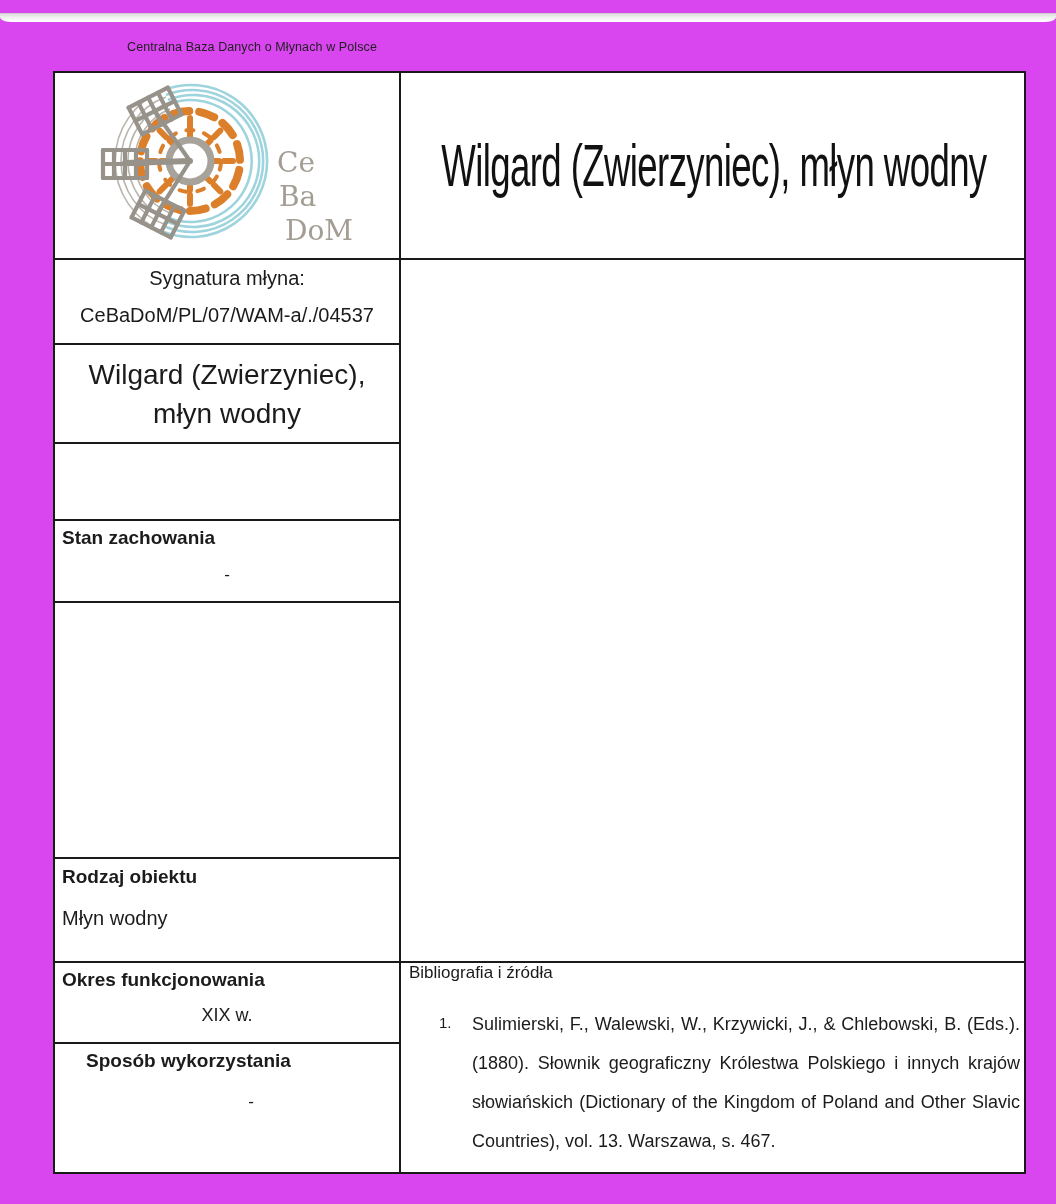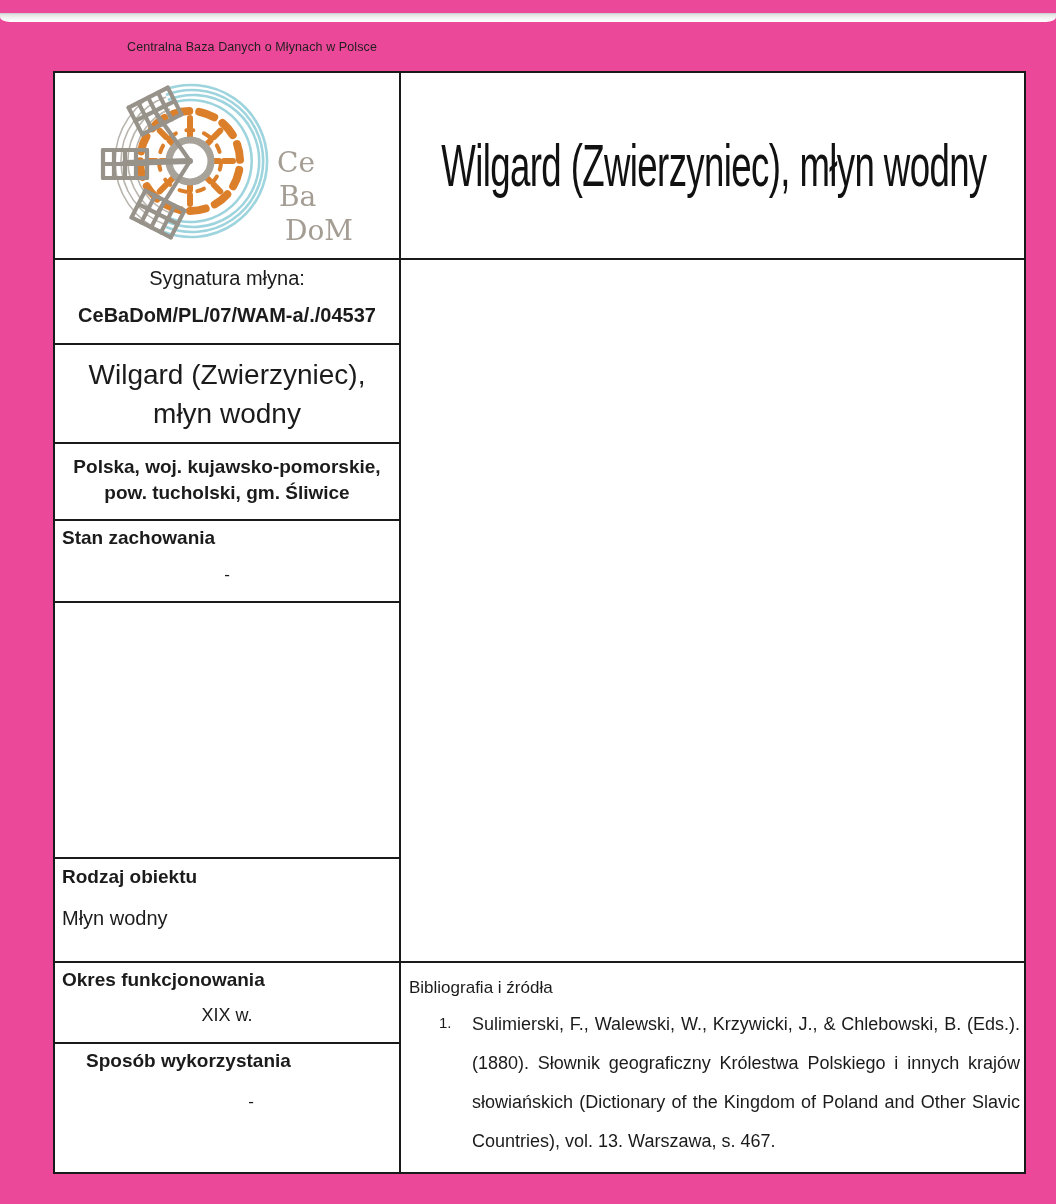--- a/index.html
+++ b/index.html
@@ -1,18 +1,18 @@
 <!DOCTYPE html>
 <html><head>
 <meta charset="utf-8">
 <style>
   * { margin:0; padding:0; box-sizing:border-box; }
   html,body { width:1056px; height:1204px; background:#ffffff; overflow:hidden;
               font-family:"Liberation Sans", sans-serif; color:#1b1b1b; }
-  .stage { position:relative; width:1056px; height:1204px; background:#ec4899; }
+  .stage { position:relative; width:1056px; height:1204px; background:#d946ef; }
 
   
   .page-edge { position:absolute; top:13px; left:0; width:1056px; height:9px;
                background:linear-gradient(to bottom,#dedede 0%, #f2f2f2 45%, #ffffff 100%);
                border-top:1px solid #cfcfcf; border-radius:0 0 10px 10px / 0 0 5px 5px; }
 
   .doc-header { position:absolute; top:40px; left:127px; font-size:12.5px; color:#1f1f1f;
                 letter-spacing:.1px; }
 
   
@@ -33,21 +33,21 @@
 
   
   .title-cell { left:346px; top:0; width:625px; height:185px;
                 display:flex; align-items:center; justify-content:center; overflow:hidden; }
   .title-cell .big { font-size:60px; white-space:nowrap; color:#111;
                      transform:scaleX(.61); transform-origin:center; letter-spacing:-1px; }
 
   
   .sig-cell { left:0; top:187px; width:344px; height:66px; text-align:center; }
   .sig-label { position:absolute; top:7px; width:100%; font-size:20px; }
-  .sig-value { position:absolute; top:44px; width:100%; font-size:20px; font-weight:bold; }
+  .sig-value { position:absolute; top:44px; width:100%; font-size:20px; font-weight:normal; }
 
   
   .name-cell { left:0; top:272px; width:344px; height:97px; text-align:center;
                font-size:28px; line-height:39px; padding:10px 4px 0 4px; }
 
   
   .loc-cell { left:0; top:371px; width:344px; height:75px; text-align:center;
               font-weight:bold; font-size:19px; line-height:26px; padding:10px 6px 0 6px; }
 
   
@@ -71,21 +71,21 @@
   .smudge2 { position:absolute; left:144px; top:90px; width:30px; height:11px;
              background:#6d675f; opacity:.75; filter:blur(1.5px);
              clip-path:polygon(0 80%, 35% 0, 55% 55%, 100% 100%, 45% 85%); }
   .smudge3 { position:absolute; left:272px; top:1px; width:34px; height:2px;
              background:#b5886f; opacity:.5; filter:blur(.6px); }
   .map-note { position:absolute; left:7px; top:204px; width:336px;
               font-size:13px; line-height:22px; color:#1f1f1f; }
 
   
   .bib-cell { left:346px; top:890px; width:625px; height:211px; }
-  .bib-head { position:absolute; left:8px; top:15px; font-size:17px; }
+  .bib-head { position:absolute; left:8px; top:0; font-size:17px; }
   .bib-item { position:absolute; left:38px; top:42px; display:flex; }
   .bib-num  { width:24px; margin-right:9px; font-size:15px; line-height:35px; }
   .bib-text { width:548px; font-size:18px; line-height:39px; text-align:justify; text-justify:inter-word; }
 </style>
 </head>
 <body>
 
 <div class="stage">
 
   <div class="page-edge"></div>
@@ -187,21 +187,20 @@
       <span class="big">Wilgard (Zwierzyniec), młyn wodny</span>
     </div>
 
     <div class="cell sig-cell">
       <div class="sig-label">Sygnatura młyna:</div>
       <div class="sig-value">CeBaDoM/PL/07/WAM-a/./04537</div>
     </div>
 
     <div class="cell name-cell">Wilgard (Zwierzyniec), młyn wodny</div>
 
-    <div class="cell loc-cell">Polska, woj. kujawsko-pomorskie, pow. tucholski, gm. Śliwice</div>
 
     <div class="cell stan-cell">
       <div class="lab lab-row">Stan zachowania</div>
       <div class="val-center" style="top:44px">-</div>
     </div>
 
 
     <div class="cell okres-cell">
       <div class="lab lab-row">Okres funkcjonowania</div>
       <div class="val-center" style="top:42px; font-size:18px">XIX w.</div>

